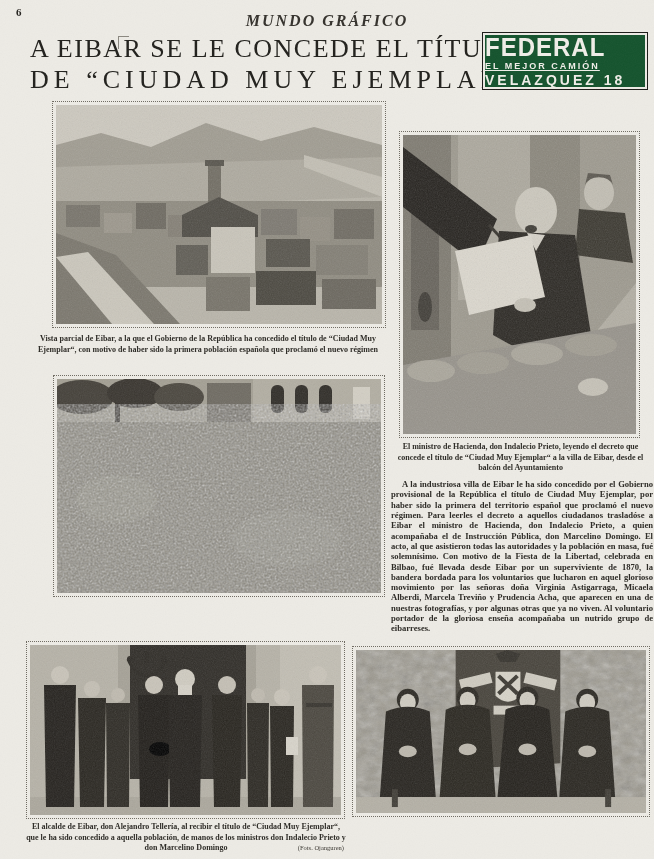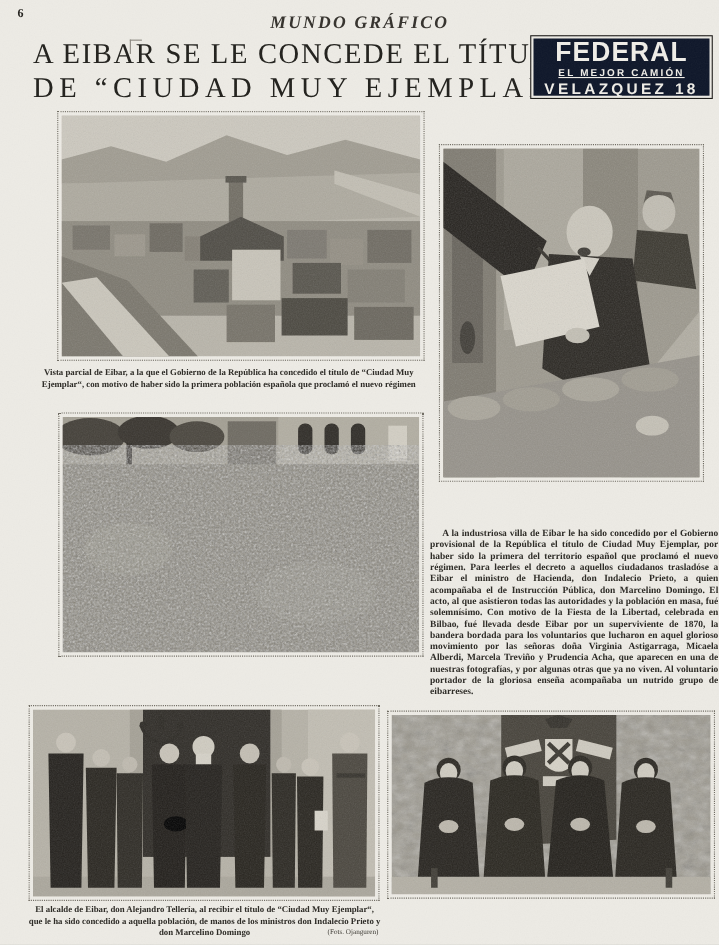--- a/index.html
+++ b/index.html
@@ -20,22 +20,22 @@
     font-size:16px;font-style:italic;font-weight:bold;letter-spacing:2px;color:#34312c;}
   .crop-mark{left:118px;top:36px;width:10px;height:12px;
     border-left:1px solid #8a877f;border-top:1px solid #8a877f;}
   
   .headline{left:30px;top:34px;line-height:1.18;white-space:nowrap;color:#21201c;}
   .headline .l1{font-size:26px;letter-spacing:1.5px;}
   .headline .l2{font-size:26px;letter-spacing:5px;}
   
   .advert{left:482px;top:32px;width:166px;height:58px;
     border:1px solid #1b1a17;background:#edebe5;padding:2px;box-sizing:border-box;}
-  .advert-inner{width:100%;height:100%;background:#0f172a;color:#f0eee8;
-    display:flex;flex-direction:column;align-items:center;justify-content:center;
+  .advert-inner{width:100%;height:100%;background:#14532d;color:#f0eee8;
+    display:flex;flex-direction:column;align-items:flex-start;justify-content:center;
     font-family:"Liberation Sans", sans-serif;font-weight:bold;line-height:1;}
   .advert-brand{font-size:24px;letter-spacing:1px;transform:scaleY(1.05);}
   .advert-tagline{font-size:9px;letter-spacing:2px;margin-top:2px;text-decoration:underline;}
   .advert-address{font-size:14px;letter-spacing:3px;margin-top:2px;}
   
   .photo-frame{border:1px dotted #6f6b62;padding:3px;box-sizing:border-box;background:#edebe5;}
   .photo-frame svg{display:block;width:100%;height:100%;}
   .f1{left:52px;top:101px;width:334px;height:227px;}
   .f2{left:399px;top:131px;width:241px;height:307px;}
   .f3{left:53px;top:375px;width:332px;height:222px;}
@@ -149,20 +149,21 @@
       <path d="M233,148 L184,208 L162,299 L233,299 Z" fill="#b2aea3"></path>
       <path d="M0,230 L233,188 L233,299 L0,299 Z" fill="#96928a"></path>
       <ellipse cx="28" cy="236" rx="24" ry="11" fill="#aaa69b"></ellipse>
       <ellipse cx="80" cy="228" rx="26" ry="11" fill="#a19d92"></ellipse>
       <ellipse cx="134" cy="219" rx="26" ry="11" fill="#aaa69b"></ellipse>
       <ellipse cx="188" cy="210" rx="26" ry="11" fill="#a19d92"></ellipse>
       <ellipse cx="190" cy="252" rx="15" ry="9" fill="#c6c2b7"></ellipse>
       <rect width="233" height="299" filter="url(#grain)" opacity="0.18"></rect>
     </svg>
   </div>
+  <div class="abs caption c2">El ministro de Hacienda, don Indalecio Prieto, leyendo el decreto que concede el título de “Ciudad Muy Ejemplar“ a la villa de Eibar, desde el balcón del Ayuntamiento</div>
 
   <div class="abs article">
     <p>A la industriosa villa de Eibar le ha sido concedido por el Gobierno provisional de la República el título de Ciudad Muy Ejemplar, por haber sido la primera del territorio español que proclamó el nuevo régimen. Para leerles el decreto a aquellos ciudadanos trasladóse a Eibar el ministro de Hacienda, don Indalecio Prieto, a quien acompañaba el de Instrucción Pública, don Marcelino Domingo. El acto, al que asistieron todas las autoridades y la población en masa, fué solemnísimo. Con motivo de la Fiesta de la Libertad, celebrada en Bilbao, fué llevada desde Eibar por un superviviente de 1870, la bandera bordada para los voluntarios que lucharon en aquel glorioso movimiento por las señoras doña Virginia Astigarraga, Micaela Alberdi, Marcela Treviño y Prudencia Acha, que aparecen en una de nuestras fotografías, y por algunas otras que ya no viven. Al voluntario portador de la gloriosa enseña acompañaba un nutrido grupo de eibarreses.</p>
   </div>
 
   <div class="abs photo-frame f3">
     <svg viewBox="0 0 324 214" preserveAspectRatio="none">
       <rect width="324" height="214" fill="#8e8a7f"></rect>
       <rect width="324" height="45" fill="#a39f93"></rect>
       <ellipse cx="25" cy="18" rx="32" ry="17" fill="#433f38"></ellipse>

